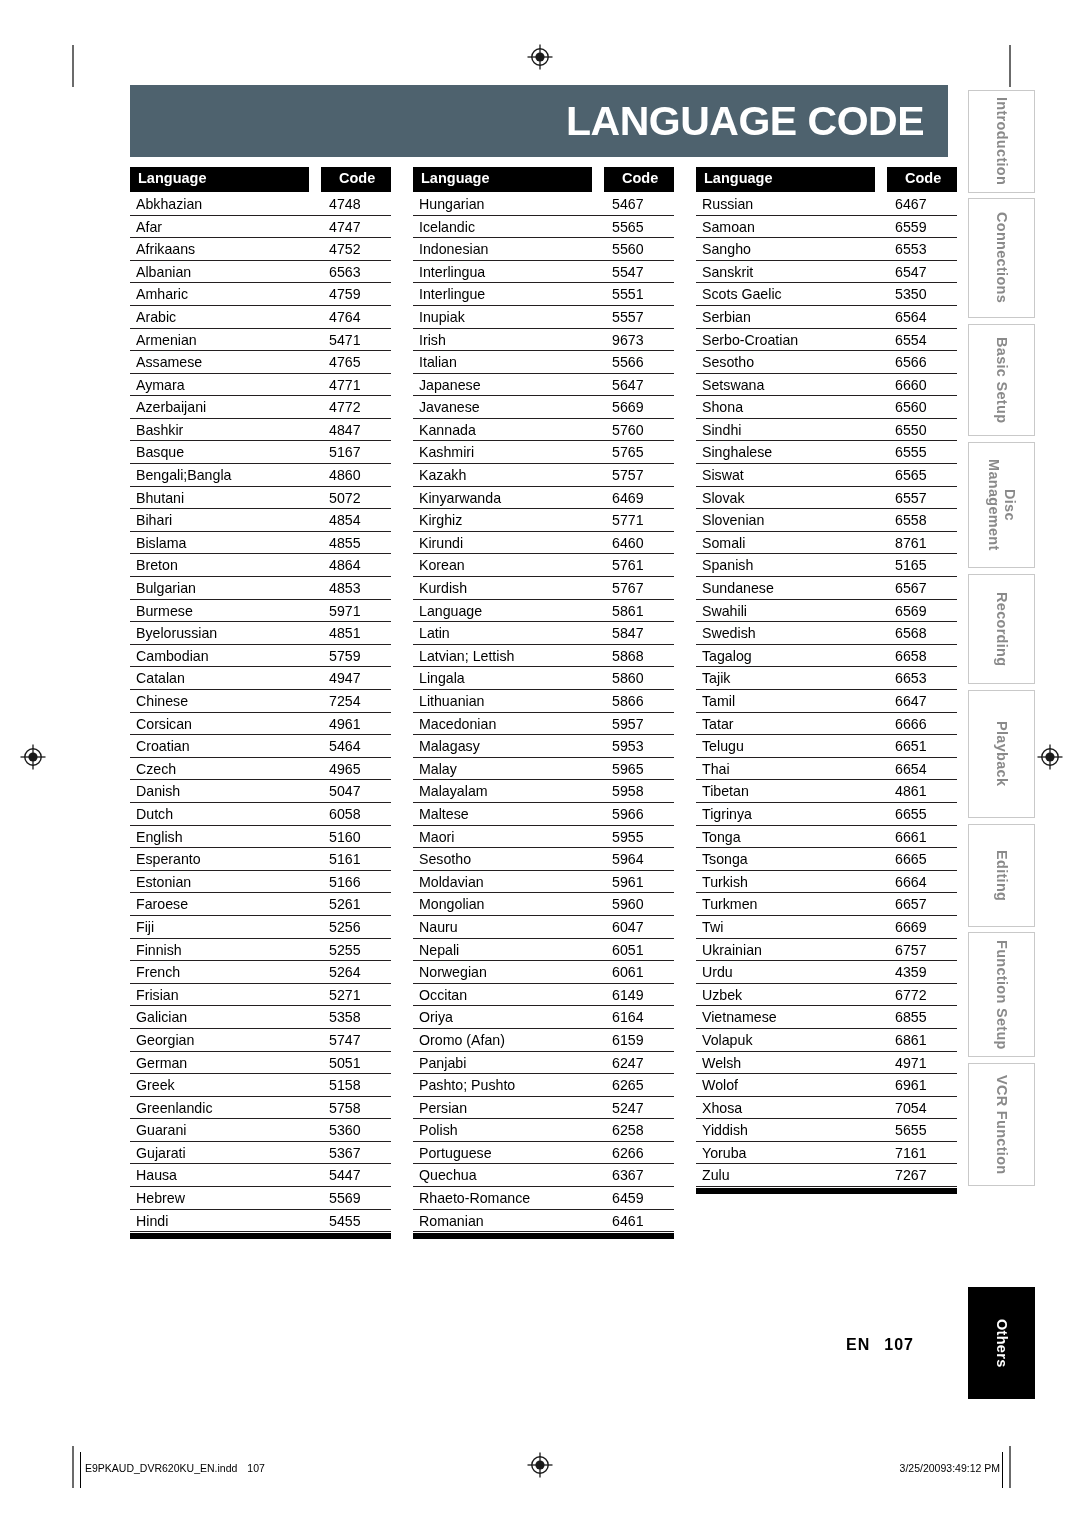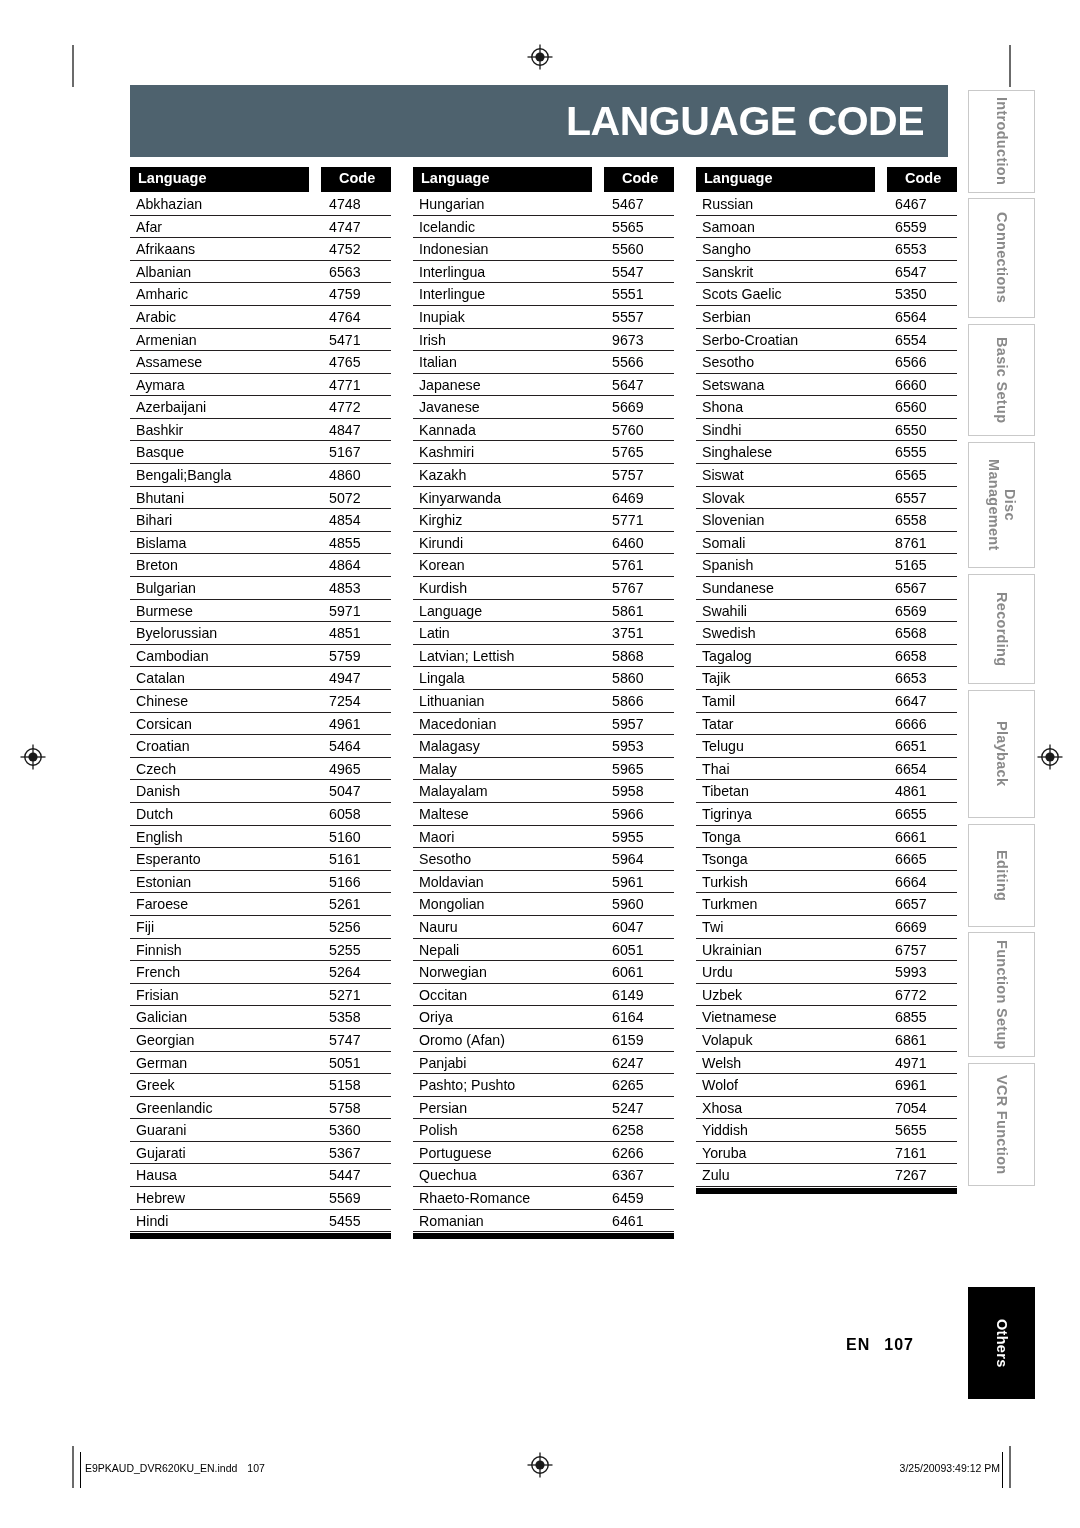--- a/index.html
+++ b/index.html
@@ -526,21 +526,21 @@
           <div class="row">
             <div class="lang">Kurdish</div>
             <div class="code">5767</div>
           </div>
           <div class="row">
             <div class="lang">Language</div>
             <div class="code">5861</div>
           </div>
           <div class="row">
             <div class="lang">Latin</div>
-            <div class="code">3751</div>
+            <div class="code">5847</div>
           </div>
           <div class="row">
             <div class="lang">Latvian; Lettish</div>
             <div class="code">5868</div>
           </div>
           <div class="row">
             <div class="lang">Lingala</div>
             <div class="code">5860</div>
           </div>
           <div class="row">
@@ -779,21 +779,21 @@
           <div class="row">
             <div class="lang">Twi</div>
             <div class="code">6669</div>
           </div>
           <div class="row">
             <div class="lang">Ukrainian</div>
             <div class="code">6757</div>
           </div>
           <div class="row">
             <div class="lang">Urdu</div>
-            <div class="code">5993</div>
+            <div class="code">4359</div>
           </div>
           <div class="row">
             <div class="lang">Uzbek</div>
             <div class="code">6772</div>
           </div>
           <div class="row">
             <div class="lang">Vietnamese</div>
             <div class="code">6855</div>
           </div>
           <div class="row">

